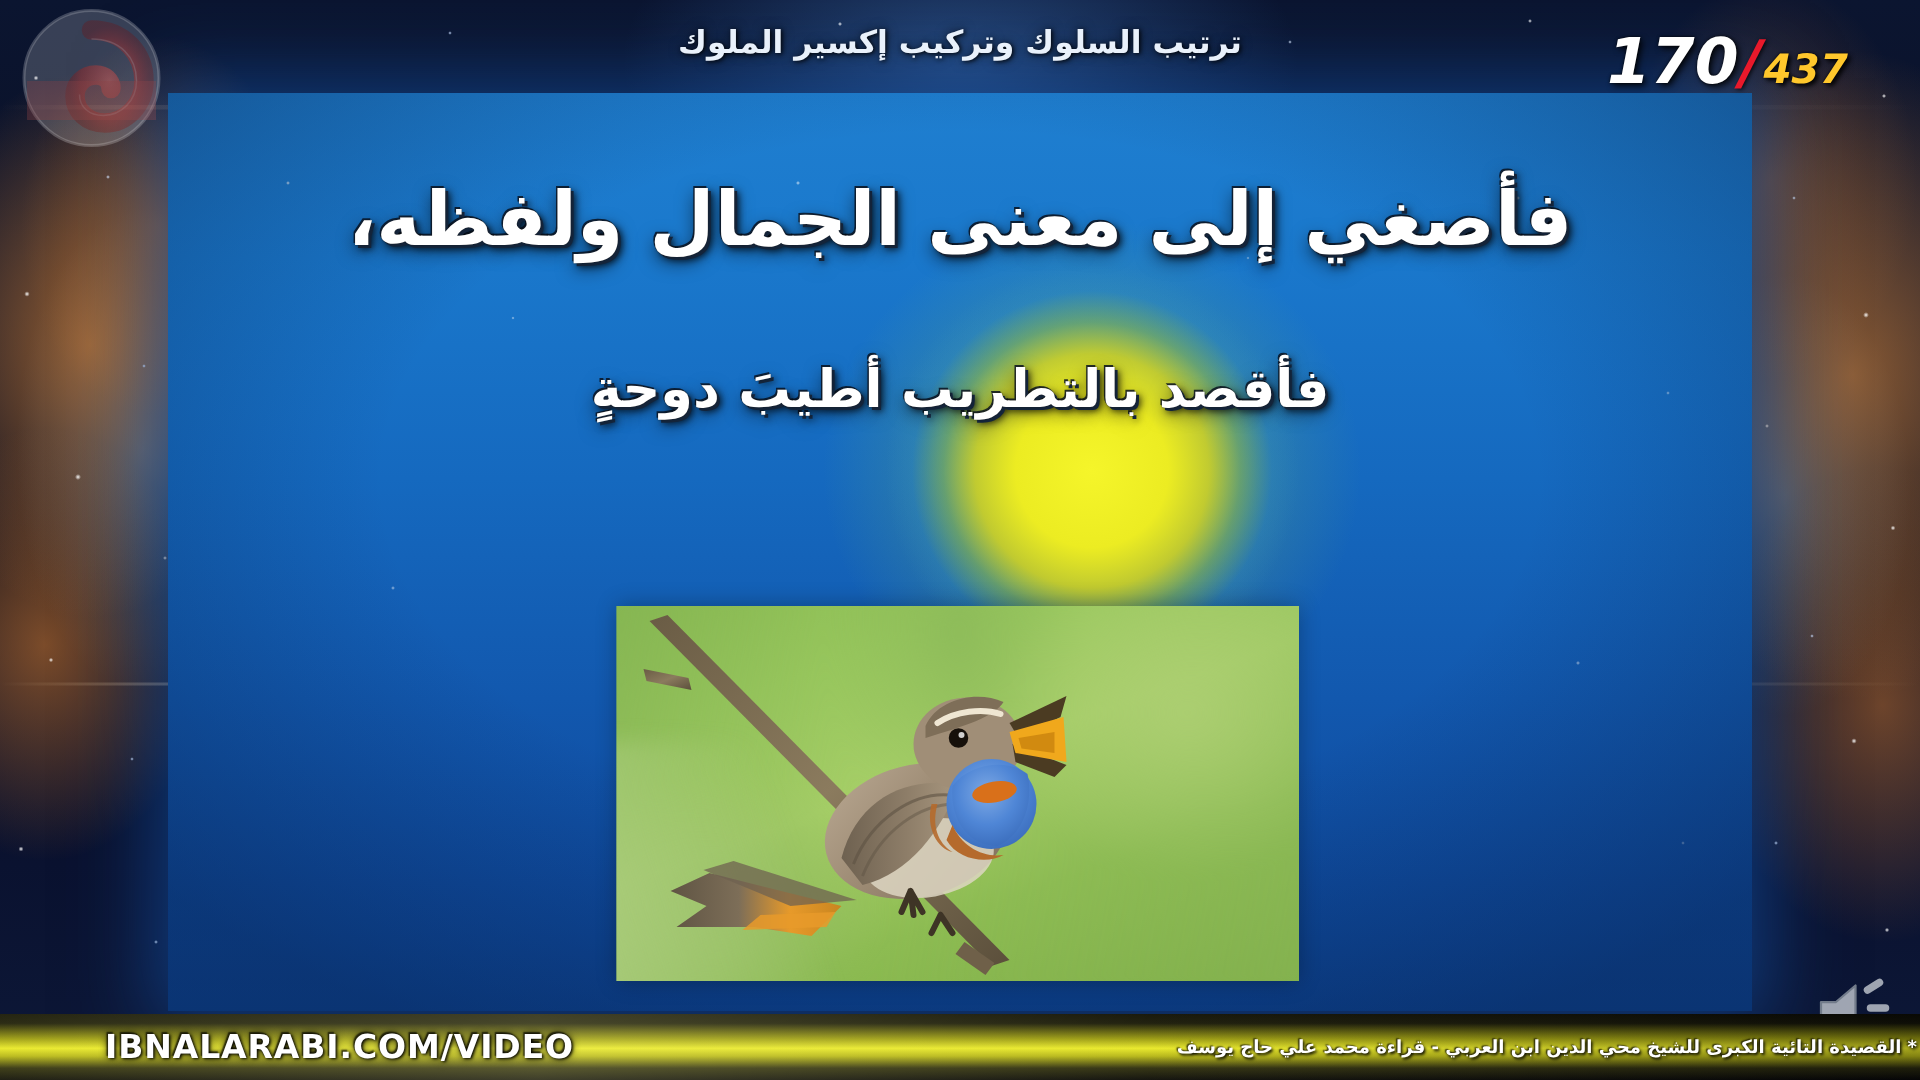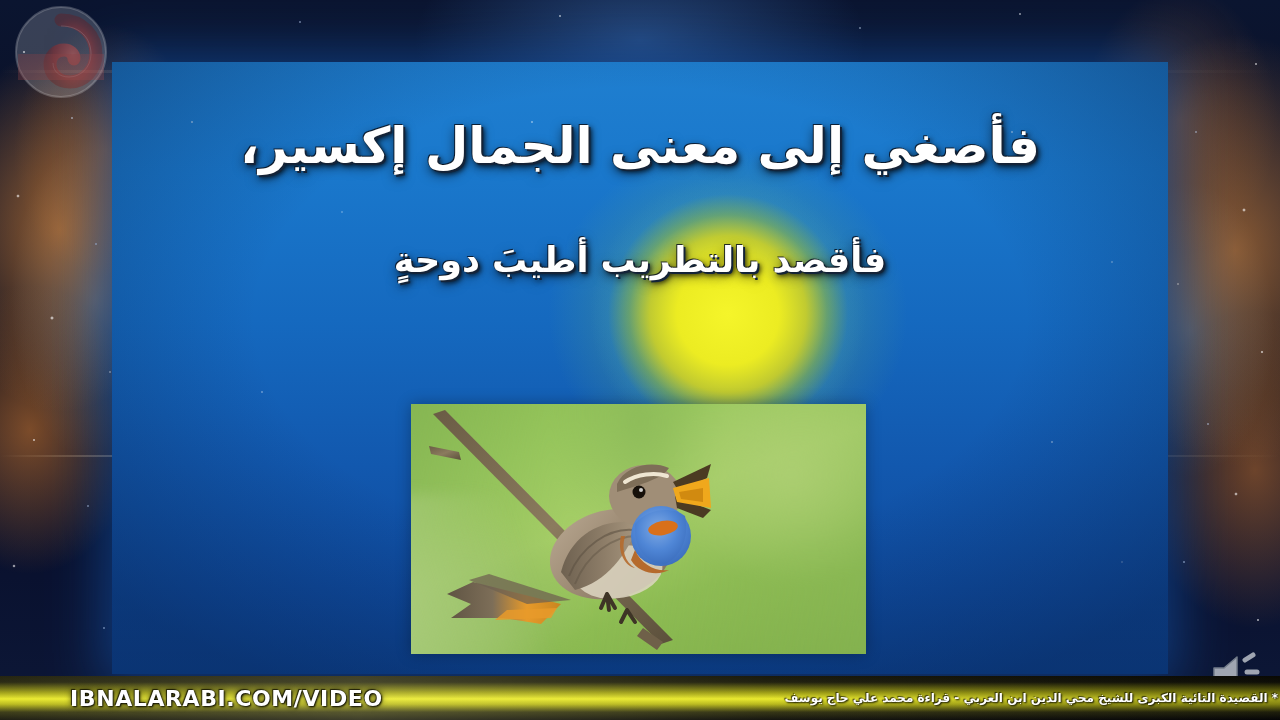--- a/index.html
+++ b/index.html
@@ -262,21 +262,21 @@
   <div class="streak a"></div>
   <div class="streak c"></div>
   <div class="streak d"></div>
 
   <div class="blue-panel">
     <div class="panel-stars"></div>
     <div class="panel-vignette"></div>
   </div>
 
   <div class="verse-wrap">
-    <div class="verse-line l1">فأصغي إلى معنى الجمال إكسير،</div>
+    <div class="verse-line l1">فأصغي إلى معنى الجمال ولفظه،</div>
     <div class="verse-line l2">فأقصد بالتطريب أطيبَ دوحةٍ</div>
   </div>
 
   <div class="photo">
     <div class="grass-blur"></div>
     <div class="grass-streak"></div>
     <svg viewBox="0 0 455 250">
       <defs>
         <linearGradient id="bodyG" x1="0" y1="0" x2="1" y2="1">
           <stop offset="0%" stop-color="#b9a892"></stop>
@@ -342,20 +342,26 @@
 
       <path d="M224 146 C230 160 244 168 258 166 C248 172 228 170 220 156 Z" fill="#b56a2c"></path>
       <path d="M214 132 C210 146 214 158 224 164 C214 162 206 148 210 132 Z" fill="#b56a2c" opacity=".9"></path>
 
       <path d="M196 190 L190 204 M196 190 L204 204 M196 190 L198 206" stroke="#3e3426" stroke-width="4" fill="none" stroke-linecap="round"></path>
       <path d="M216 206 L210 218 M216 206 L224 218" stroke="#3e3426" stroke-width="4" fill="none" stroke-linecap="round"></path>
     </svg>
   </div>
 
   <div class="header">
+    <div class="header-title">ترتيب السلوك وتركيب إكسير الملوك</div>
+    <div class="counter">
+      <span class="cur">170</span>
+      <span class="sep">/</span>
+      <span class="tot">437</span>
+    </div>
   </div>
 
   <svg class="logo" viewBox="0 0 110 96">
     <defs>
       <radialGradient id="logoG" cx="50%" cy="55%" r="60%">
         <stop offset="0%" stop-color="#e8746f" stop-opacity=".85"></stop>
         <stop offset="70%" stop-color="#c0413c" stop-opacity=".7"></stop>
         <stop offset="100%" stop-color="#8e2b28" stop-opacity=".5"></stop>
       </radialGradient>
     </defs>

